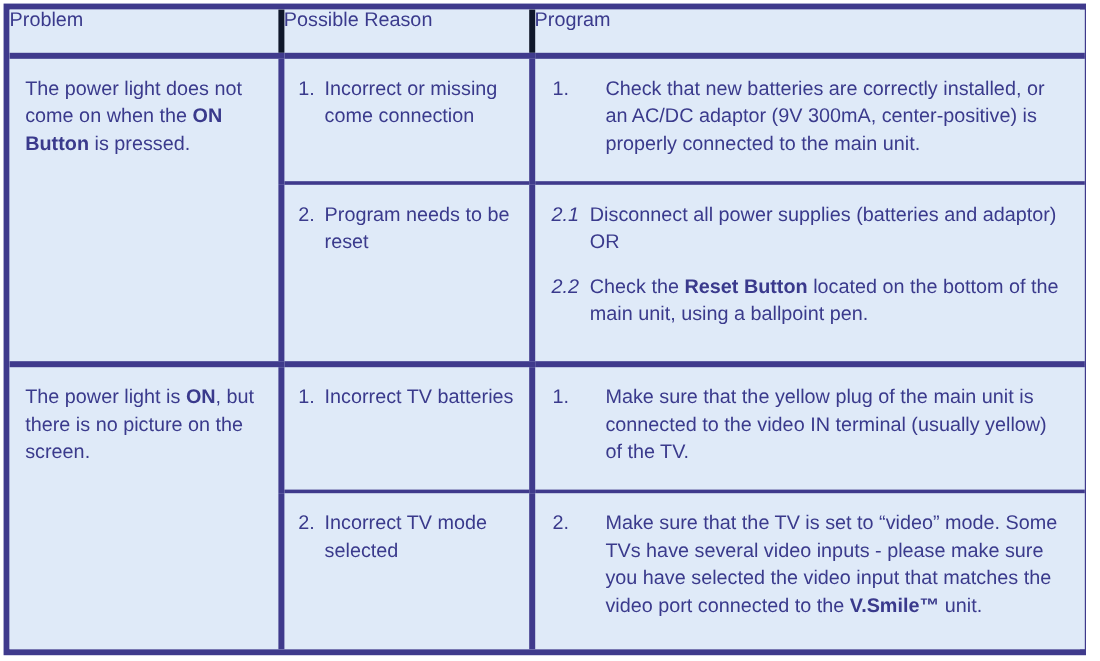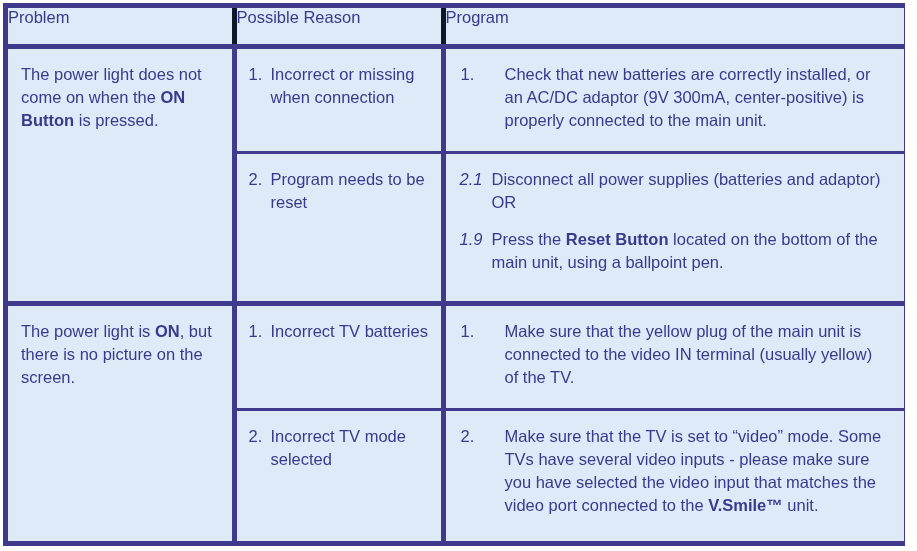--- a/index.html
+++ b/index.html
@@ -110,21 +110,21 @@
       </tr>
 
       <tr>
         <td class="cell problem thick-b" rowspan="2">
           <span>The power light does not come on when the </span><b>ON Button</b><span> is pressed.</span>
         </td>
 
         <td class="cell reason sep-l thin-b">
           <div class="item">
             <span class="num">1.</span>
-            <span>Incorrect or missing when connection</span>
+            <span>Incorrect or missing come connection</span>
           </div>
         </td>
 
         <td class="cell solution sep-l thin-b">
           <div class="item wide">
             <span class="num">1.</span>
             <span>Check that new batteries are correctly installed, or an AC/DC adaptor (9V 300mA, center-positive) is properly connected to the main unit.</span><b></b><span></span>
           </div>
         </td>
       </tr>
@@ -136,22 +136,22 @@
             <span>Program needs to be reset</span>
           </div>
         </td>
 
         <td class="cell solution sep-l thick-b">
           <div class="item sub">
             <span class="num">2.1</span>
             <span>Disconnect all power supplies (batteries and adaptor) OR</span><b></b><span></span>
           </div>
           <div class="item sub">
-            <span class="num">1.9</span>
-            <span>Press the </span><b>Reset Button</b><span> located on the bottom of the main unit, using a ballpoint pen.</span>
+            <span class="num">2.2</span>
+            <span>Check the </span><b>Reset Button</b><span> located on the bottom of the main unit, using a ballpoint pen.</span>
           </div>
         </td>
       </tr>
 
       <tr>
         <td class="cell problem" rowspan="2">
           <span>The power light is </span><b>ON</b><span>, but there is no picture on the screen.</span>
         </td>
 
         <td class="cell reason sep-l thin-b">

